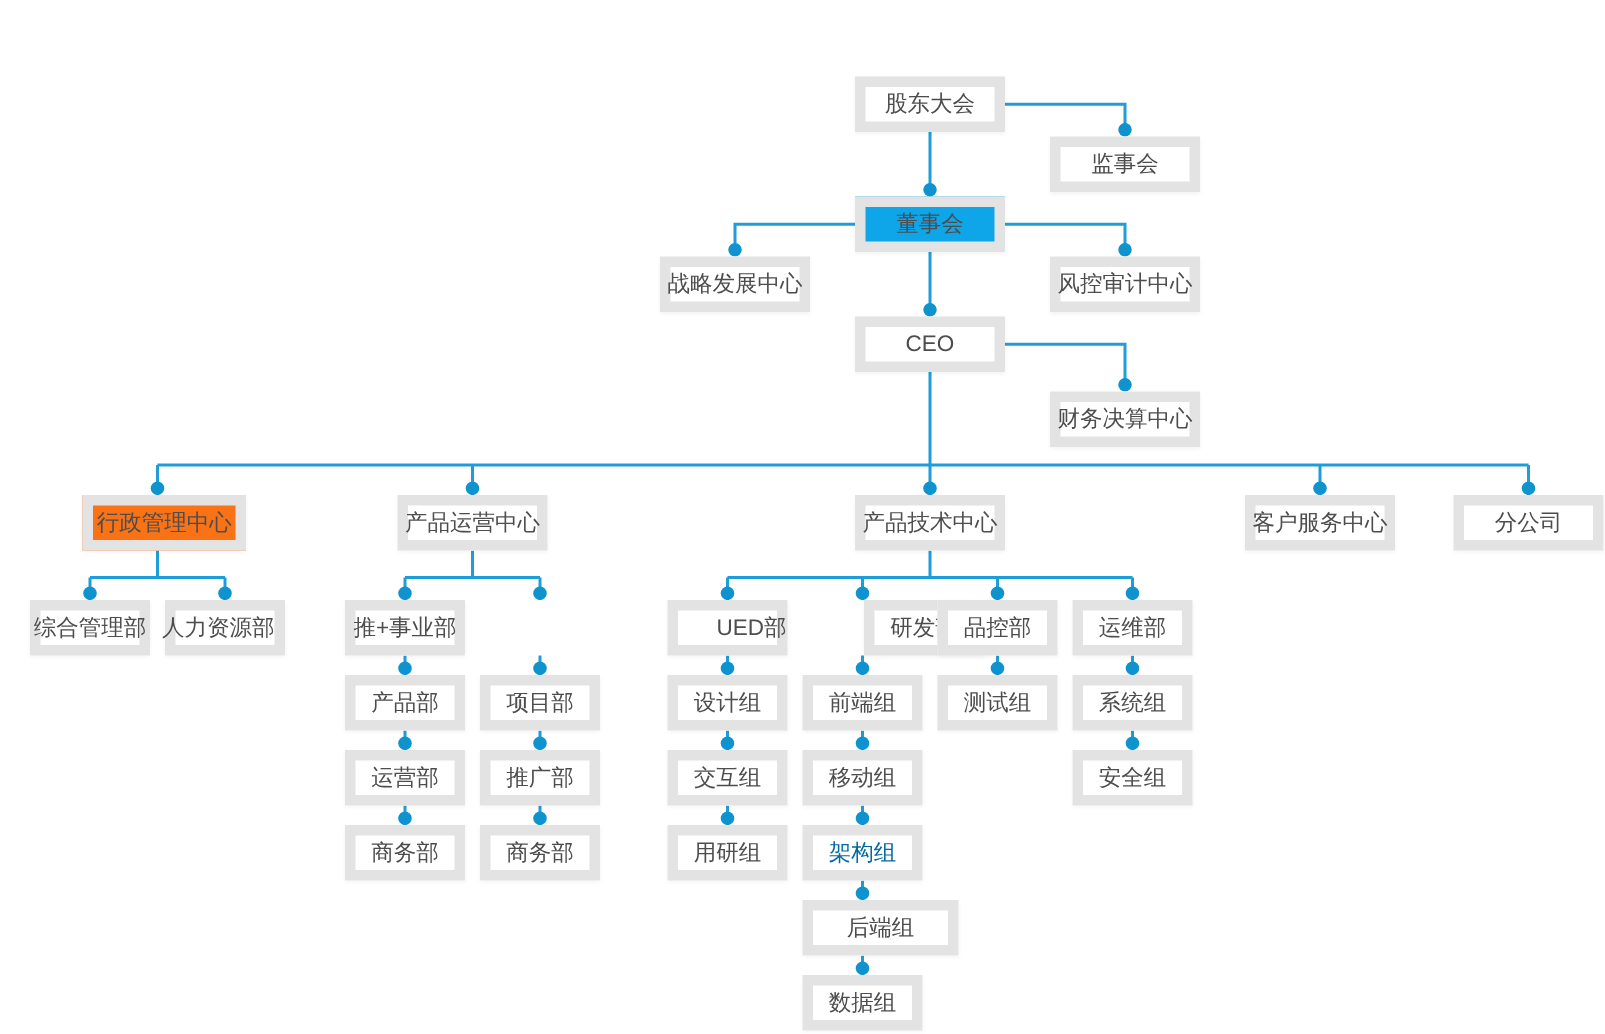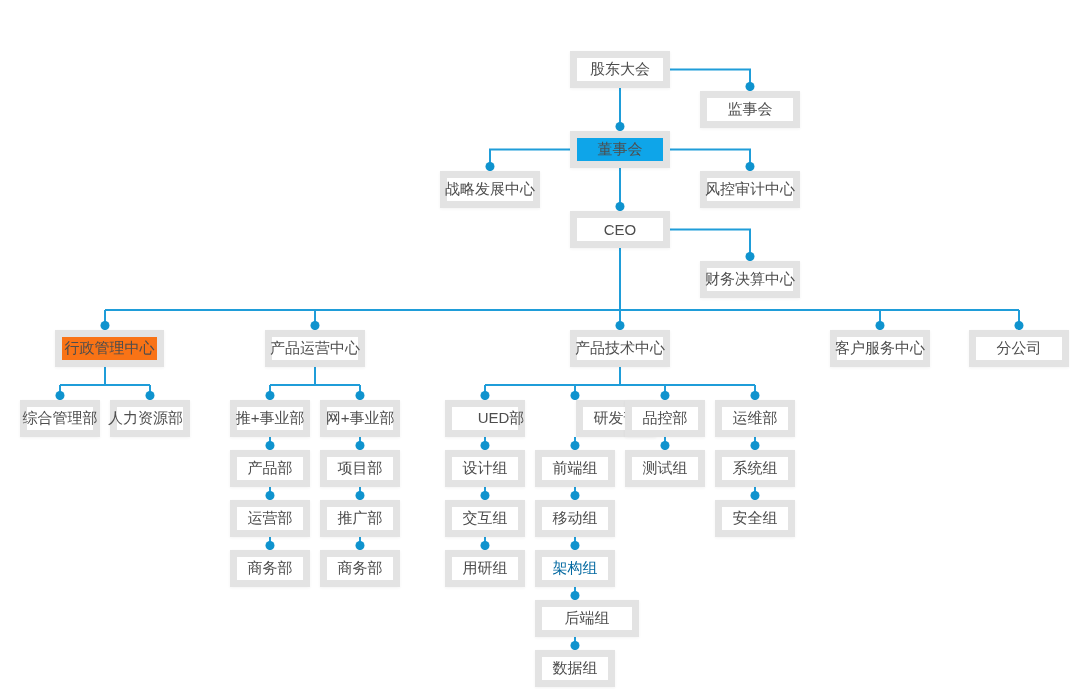--- a/index.html
+++ b/index.html
@@ -166,23 +166,20 @@
     </div>
     <div class="node" style="left: 230px; top: 450px; width: 80px; height: 37px; background: rgb(255, 255, 255); border-color: rgb(227, 227, 227); color: rgb(77, 77, 77);">
       <span>产品部</span>
     </div>
     <div class="node" style="left: 230px; top: 500px; width: 80px; height: 37px; background: rgb(255, 255, 255); border-color: rgb(227, 227, 227); color: rgb(77, 77, 77);">
       <span>运营部</span>
     </div>
     <div class="node" style="left: 230px; top: 550px; width: 80px; height: 37px; background: rgb(255, 255, 255); border-color: rgb(227, 227, 227); color: rgb(77, 77, 77);">
       <span>商务部</span>
     </div>
-    <div class="node" style="left: 320px; top: 400px; width: 80px; height: 37px; background: rgb(255, 255, 255); border-color: rgb(227, 227, 227); color: rgb(77, 77, 77);">
-      <span>网+事业部</span>
-    </div>
     <div class="node" style="left: 320px; top: 450px; width: 80px; height: 37px; background: rgb(255, 255, 255); border-color: rgb(227, 227, 227); color: rgb(77, 77, 77);">
       <span>项目部</span>
     </div>
     <div class="node" style="left: 320px; top: 500px; width: 80px; height: 37px; background: rgb(255, 255, 255); border-color: rgb(227, 227, 227); color: rgb(77, 77, 77);">
       <span>推广部</span>
     </div>
     <div class="node" style="left: 320px; top: 550px; width: 80px; height: 37px; background: rgb(255, 255, 255); border-color: rgb(227, 227, 227); color: rgb(77, 77, 77);">
       <span>商务部</span>
     </div>
     <div class="node" style="left: 445px; top: 400px; width: 80px; height: 37px; background: rgb(255, 255, 255); border-color: rgb(227, 227, 227); color: rgb(77, 77, 77); padding-left: 32px;">

